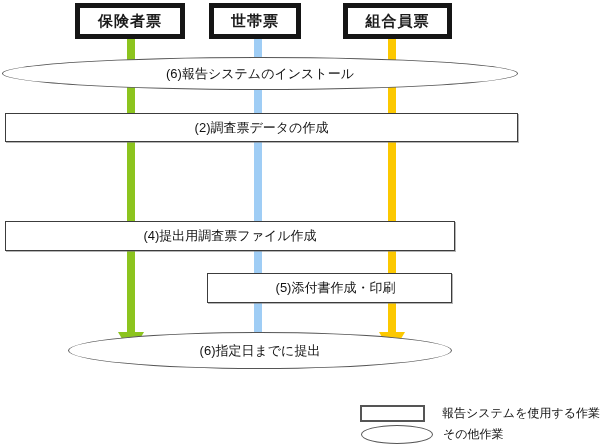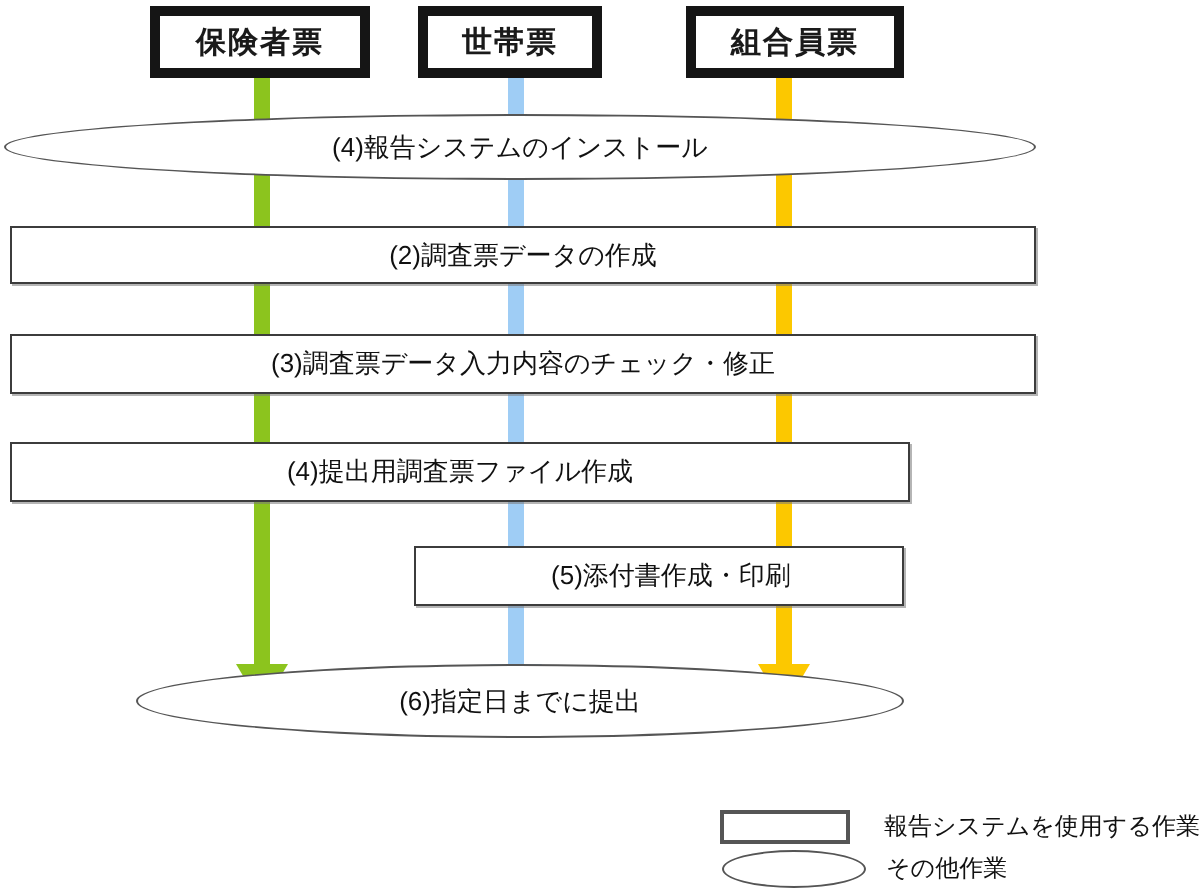--- a/index.html
+++ b/index.html
@@ -76,23 +76,22 @@
   <div class="src-box src-1">
     <div class="inner">保険者票</div>
   </div>
   <div class="src-box src-3">
     <div class="inner">組合員票</div>
   </div>
   <div class="src-box src-2">
     <div class="inner">世帯票</div>
   </div>
 
-  <div class="step oval step-1">(4)報告システムのインストール</div>
+  <div class="step oval step-1">(6)報告システムのインストール</div>
   <div class="step rect step-2">(2)調査票データの作成</div>
-  <div class="step rect step-3">(3)調査票データ入力内容のチェック・修正</div>
   <div class="step rect step-4">(4)提出用調査票ファイル作成</div>
   <div class="step rect step-5">(5)添付書作成・印刷</div>
   <div class="step oval step-6">(6)指定日までに提出</div>
 
   <div class="legend">
     <div class="legend-row legend-row-1">
       <div class="swatch-rect"></div>
       <div class="legend-label">報告システムを使用する作業</div>
     </div>
     <div class="legend-row legend-row-2">

